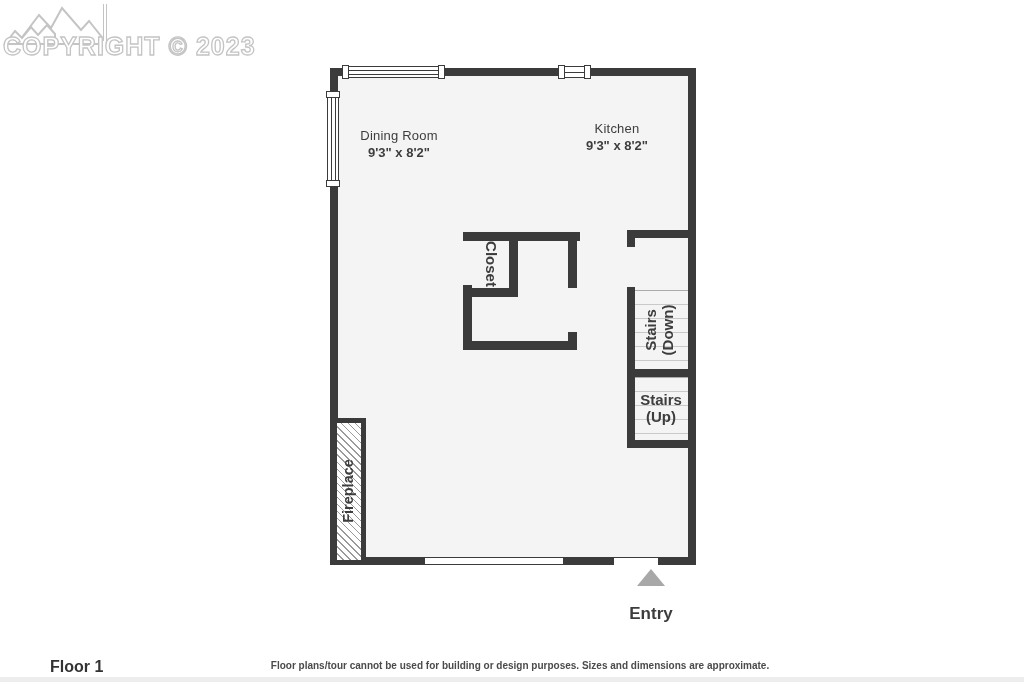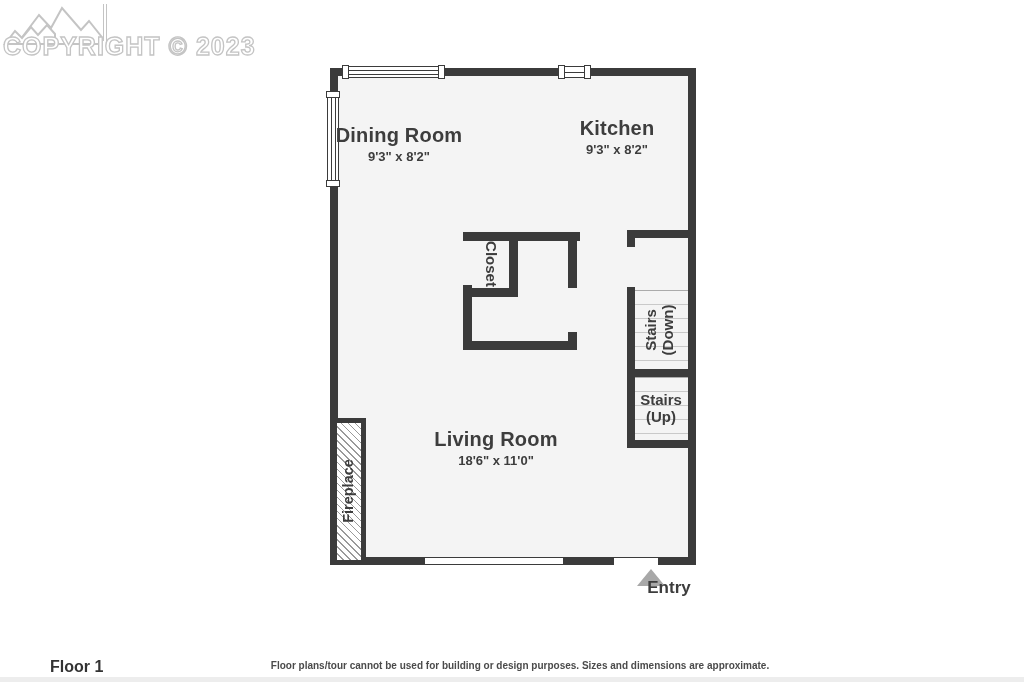--- a/index.html
+++ b/index.html
@@ -34,21 +34,21 @@
     background-image:repeating-linear-gradient(to bottom,transparent 0 13px,#c9c9c9 13px 14px);
     border-top:1px solid #ababab;
   }
   
   .fireplace-box{
     border:5px solid #3b3b3b;background:#fff;
     background-image:repeating-linear-gradient(45deg,transparent 0 4px,#9a9a9a 4px 5px);
   }
   
   .room-label{position:absolute;text-align:center;transform:translate(-50%,-50%);white-space:nowrap;}
-  .room-name{font-size:20px;font-weight:bold;letter-spacing:.2px;}
+  .room-name{font-size:13px;font-weight:normal;letter-spacing:.2px;}
   .room-name-sm{font-size:15px;font-weight:bold;}
   .room-dims{font-size:13px;font-weight:bold;margin-top:2px;}
   .rot-ccw{transform:translate(-50%,-50%) rotate(-90deg);}
   .rot-cw{transform:translate(-50%,-50%) rotate(90deg);}
   .stairs-label{font-size:15px;font-weight:bold;line-height:1.15;text-align:center;white-space:nowrap;}
   .entry-arrow{
     width:0;height:0;border-left:14px solid transparent;border-right:14px solid transparent;
     border-bottom:17px solid #a8a8a8;
   }
   .entry-label{font-size:17px;font-weight:bold;}
@@ -117,24 +117,20 @@
     <div class="room-name">Dining Room</div>
     <div class="room-dims">9'3" x 8'2"</div>
   </div>
 
   <div class="room-label" style="left:617px;top:137px;">
     <div class="room-name">Kitchen</div>
     <div class="room-dims">9'3" x 8'2"</div>
   </div>
 
 
-  <div class="room-label" style="left:496px;top:448px;">
-    <div class="room-name">Living Room</div>
-    <div class="room-dims">18'6" x 11'0"</div>
-  </div>
 
   <div class="room-label rot-cw" style="left:491px;top:264px;">
     <div class="room-name-sm">Closet</div>
   </div>
 
   <div class="room-label rot-ccw" style="left:659px;top:330px;">
     <div class="stairs-label">
       <div>Stairs</div>
       <div>(Down)</div>
     </div>
@@ -145,19 +141,19 @@
       <div>Stairs</div>
       <div>(Up)</div>
     </div>
   </div>
 
   <div class="room-label rot-ccw" style="left:348px;top:491px;">
     <div class="room-name-sm" style="font-size:14.5px;">Fireplace</div>
   </div>
 
   <div class="abs entry-arrow" style="left:637px;top:569px;"></div>
-  <div class="room-label entry-label" style="left:651px;top:588px;margin-left:18px;">Entry</div>
+  <div class="room-label entry-label" style="left:651px;top:614px;">Entry</div>
 
   <div class="abs footer-floor" style="left:50px;top:658px;">Floor 1</div>
   <div class="abs footer-disclaimer" style="left:520px;top:660px;transform:translateX(-50%);">Floor plans/tour cannot be used for building or design purposes. Sizes and dimensions are approximate.</div>
   <div class="abs bottom-strip" style="left:0;top:677px;width:1024px;height:5px;"></div>
 
 </div>
 
 </body></html>

